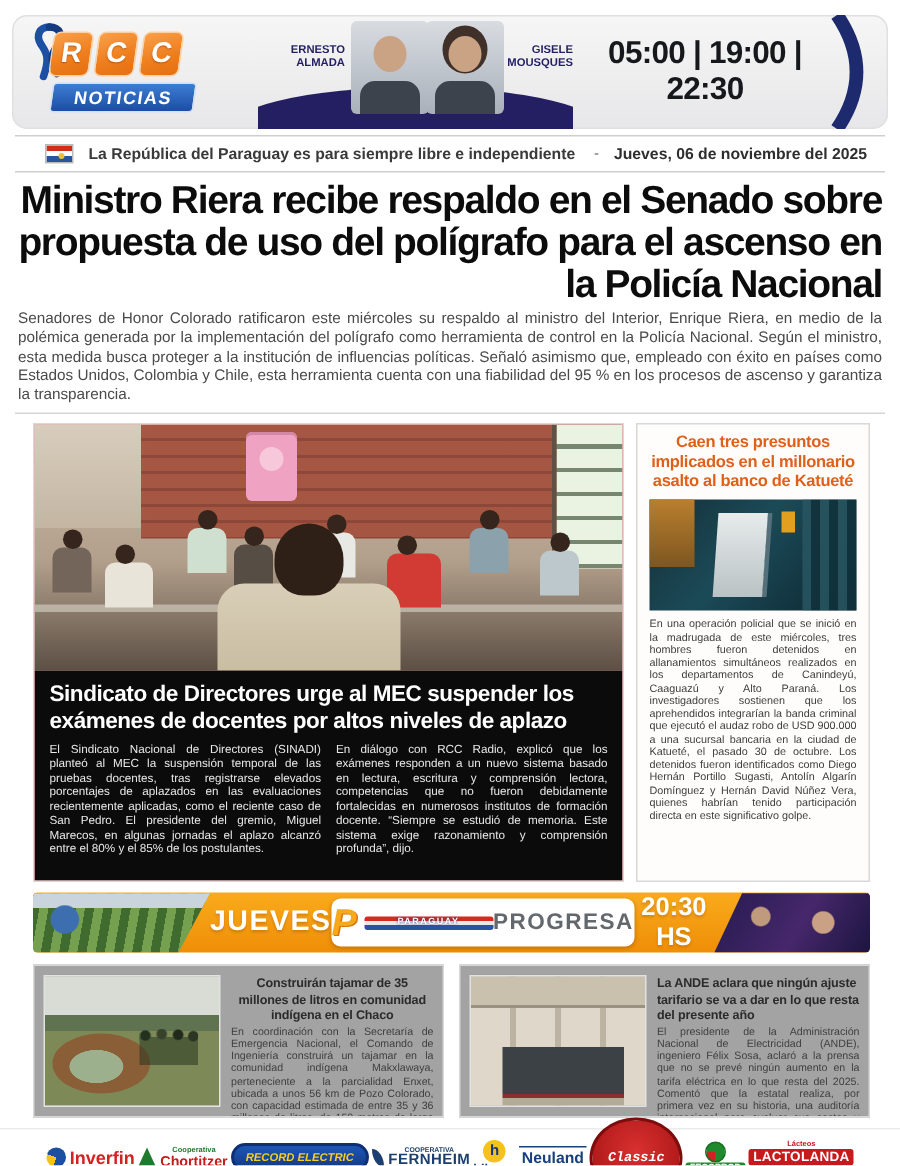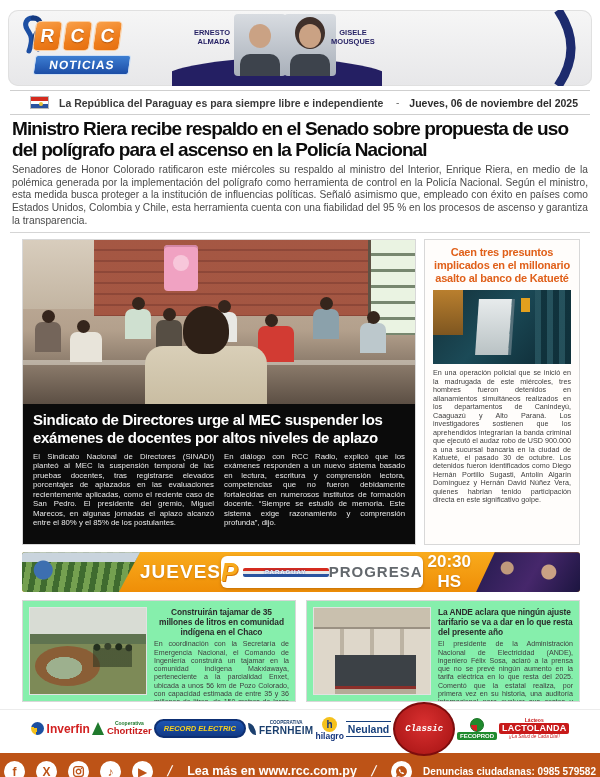--- a/index.html
+++ b/index.html
@@ -29,40 +29,40 @@
   .p-photo::before { content:""; position:absolute; top:10px; left:15px; width:22px; height:24px;
     border-radius:50%; background:#caa284; }
   .p-photo::after { content:""; position:absolute; bottom:-4px; left:6px; width:40px; height:26px;
     border-radius:10px 10px 0 0; background:#3d434c; }
   .ph1 { left:62px; }
   .ph2 { left:112px; }
   .ph2::before { box-shadow:0 -3px 0 4px #40302a; }
   .p-name { position:absolute; top:18px; width:58px; font-size:7.5px; font-weight:800; color:#241f63;
     line-height:1.25; z-index:3; }
   .p-name.left { left:0; text-align:right; }
-  .p-name.right { right:0; text-align:center; }
+  .p-name.right { right:0; text-align:right; }
   .schedule { flex:1; text-align:center; padding-right:34px; }
   .sch-days { font-size:12px; font-weight:800; color:#241f63; letter-spacing:.3px; }
   .sch-times { font-size:21px; font-weight:800; color:#17181c; letter-spacing:-.5px; }
   .swoosh { position:absolute; right:8px; top:0; }
 
   
   .ticker { margin:4px 10px 0; height:25px; border-top:1px solid #cfcfcf; border-bottom:1px solid #cfcfcf;
     display:flex; align-items:center; gap:10px; padding:0 8px 0 20px; }
   .flag { width:19px; height:13px; border:1px solid #bbb; position:relative;
     background:linear-gradient(180deg,#d52b1e 33%,#fff 33% 66%,#2a53a0 66%); }
   .flag::after { content:""; position:absolute; left:8px; top:5px; width:4px; height:4px; border-radius:50%;
     background:#e8c33a; }
   .motto { flex:1; font-size:10.5px; font-weight:700; color:#3a3a3a; }
   .tick-sep { font-size:10px; color:#666; }
   .tick-date { font-size:10.5px; font-weight:700; color:#2e2e2e; padding-right:4px; }
 
   
-  .headline { margin:4px 12px 0; font-size:19px; line-height:1.08; font-weight:800; color:#0c0c0c;
-    letter-spacing:-.9px; }
+  .headline { margin:4px 12px 0; font-size:26px; line-height:1.08; font-weight:800; color:#0c0c0c;
+    letter-spacing:-.9px;text-align:right; }
   .lead { margin:4px 12px 0; font-size:10.2px; line-height:1.24; color:#4a4a4a; text-align:justify; }
   .rule { margin:5px 10px 0; border:none; border-top:1px solid #d5d5d5; }
 
   
   .main-grid { margin:6px 20px 0 22px; display:grid; grid-template-columns:1fr 156px; gap:8px; height:306px; }
   .card { border:1px solid #d8d8d8; background:#fca5a5; overflow:hidden; }
 
   .main-article { display:flex; flex-direction:column; }
   .photo-classroom { position:relative; flex:0 0 164px; overflow:hidden;
     background:linear-gradient(180deg,#c9b8a6 0%,#b3a08c 55%,#5c4f44 100%); }
@@ -135,21 +135,21 @@
   .pg-flag { width:86px; height:9px; border-radius:2px; text-align:center; font-size:6px; font-weight:800;
     color:#fff; line-height:9px; letter-spacing:1px; text-shadow:0 0 2px #00329a;
     background:linear-gradient(180deg,#d52b1e 33%,#e8e8e8 33% 66%,#2a53a0 66%); }
   .pg-name { font-size:15px; font-weight:800; color:#63686d; letter-spacing:1px; line-height:1.1;
     text-shadow:0 1px 0 #fff; }
   .promo-time { flex:1; text-align:center; color:#fff; font-weight:800; font-size:17px;
     text-shadow:0 1px 2px rgba(150,80,0,.4); }
 
   
   .bottom-grid { margin:8px 20px 0 22px; display:grid; grid-template-columns:1fr 1fr; gap:10px; height:102px; }
-  .b-card { border:1px solid #d8d8d8; background:#86efac; padding:6px; display:flex; gap:7px; overflow:hidden; }
+  .b-card { border:1px solid #d8d8d8; background:#a3a3a3; padding:6px; display:flex; gap:7px; overflow:hidden; }
   .b-photo { flex:0 0 118px; height:88px; position:relative; overflow:hidden; border:1px solid #e2e2e2; }
   .photo-tajamar { background:linear-gradient(180deg,#d8dcd4 0 30%,#5f7350 30% 42%,#7d8a57 42% 100%); }
   .photo-tajamar::before { content:""; position:absolute; left:4%; top:44%; width:56%; height:46%;
     border-radius:50%; background:radial-gradient(ellipse at 45% 55%,#9db08e 0 35%,#8a5e36 36% 100%); }
   .photo-tajamar::after { content:""; position:absolute; right:12%; top:40%; width:34%; height:28%;
     background:
       radial-gradient(circle at 10% 18%, #24301f 0 3px, transparent 4px),
       radial-gradient(circle at 38% 14%, #37412c 0 3px, transparent 4px),
       radial-gradient(circle at 66% 16%, #1f2a1a 0 3px, transparent 4px),
       radial-gradient(circle at 92% 20%, #2c3524 0 3px, transparent 4px),
@@ -227,20 +227,21 @@
       <div class="noticias">NOTICIAS</div>
     </div>
     <div class="presenters">
       <span class="p-name left">ERNESTO ALMADA</span>
       <div class="p-photo ph1"></div>
       <div class="p-photo ph2"></div>
       <span class="p-name right">GISELE MOUSQUES</span>
       <div class="band"></div>
     </div>
     <div class="schedule">
+      <div class="sch-times">05:00 | 19:00 | 22:30</div>
     </div>
     <svg class="swoosh" width="34" height="76" viewBox="0 0 34 76">
       <path d="M8 0 Q34 38 8 76" stroke="#1d2b6e" stroke-width="9" fill="none"></path>
     </svg>
   </header>
 
   <div class="ticker">
     <span class="flag"></span>
     <span class="motto">La República del Paraguay es para siempre libre e independiente</span>
     <span class="tick-sep">-</span>

